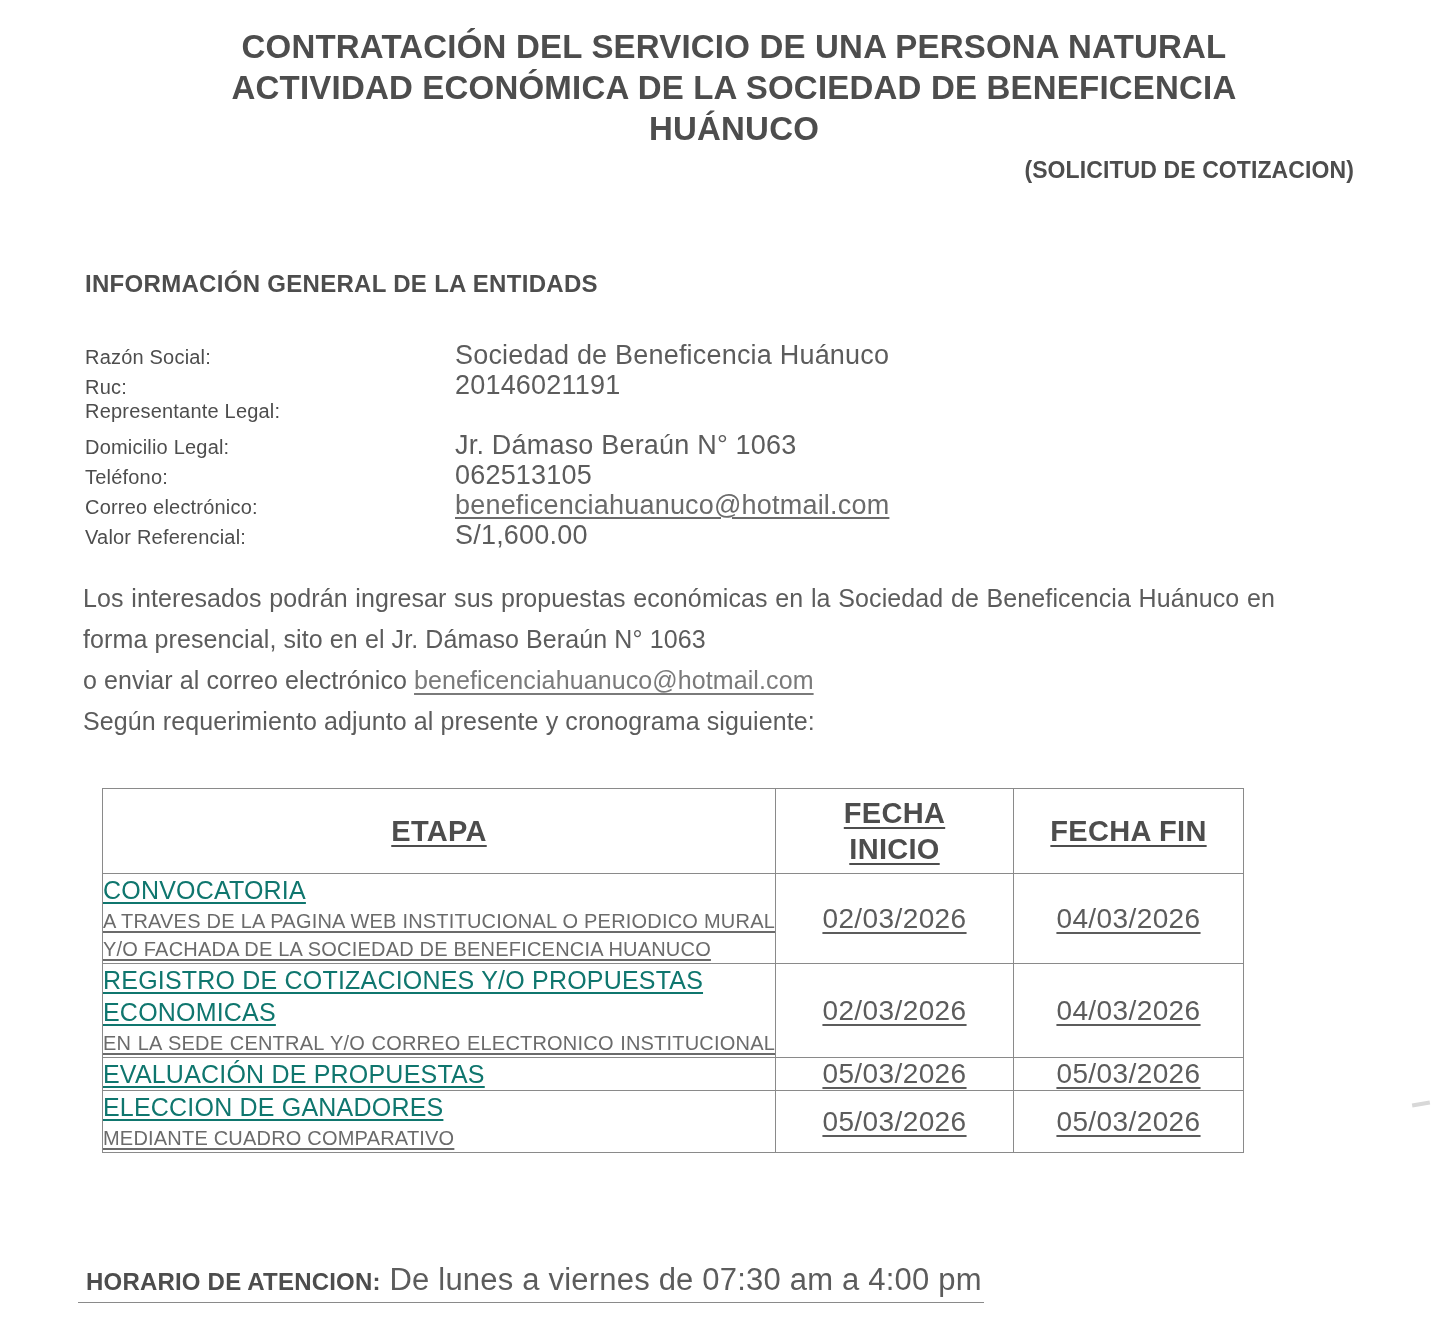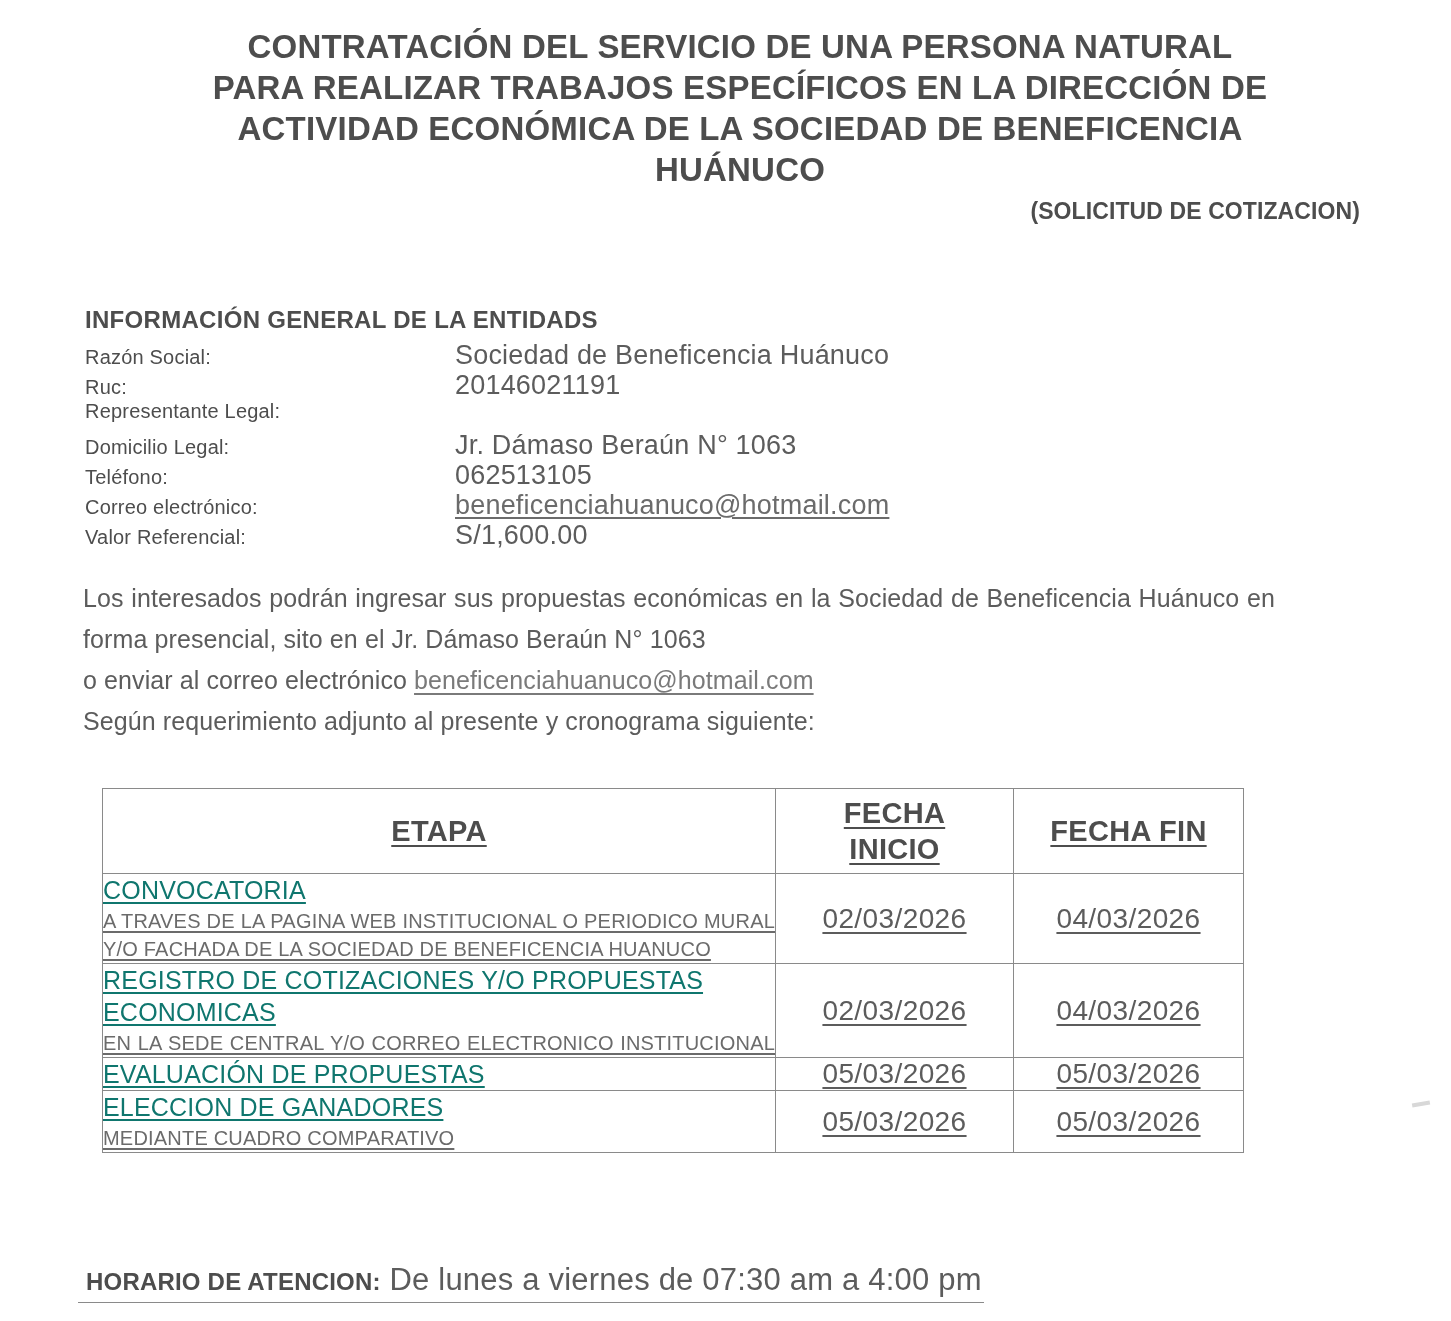--- a/index.html
+++ b/index.html
@@ -19,21 +19,21 @@
 
   .page {
     position: absolute;
     inset: 0;
     padding: 0;
   }
 
   
   .title-block {
     position: absolute;
-    left: 120px;
+    left: 114px;
     top: 26px;
     width: 1240px;
     text-align: center;
   }
   .title-line {
     font-size: 33px;
     font-weight: bold;
     letter-spacing: 0.2px;
     line-height: 41px;
     color: #4d4d4d;
@@ -51,21 +51,20 @@
 
   
   .section-heading {
     position: absolute;
     left: 85px;
     top: 270px;
     font-size: 24px;
     font-weight: bold;
     letter-spacing: 0.3px;
     color: #4d4d4d;
-    margin-top: 36px;
   }
 
   
   .info-block {
     position: absolute;
     left: 85px;
     top: 340px;
     width: 1000px;
   }
   .info-row {
@@ -229,21 +228,20 @@
     transform: rotate(-10deg);
   }
 </style>
 </head>
 <body>
 
 <div class="page">
 
   <div class="title-block">
     <div class="title-line">CONTRATACIÓN DEL SERVICIO DE UNA PERSONA NATURAL</div>
-    <div class="title-line">PARA REALIZAR TRABAJOS ESPECÍFICOS EN LA DIRECCIÓN DE</div>
     <div class="title-line">ACTIVIDAD ECONÓMICA DE LA SOCIEDAD DE BENEFICENCIA</div>
     <div class="title-line">HUÁNUCO</div>
     <div class="subtitle-line">(SOLICITUD DE COTIZACION)</div>
   </div>
 
   <div class="section-heading">INFORMACIÓN GENERAL DE LA ENTIDADS</div>
 
   <div class="info-block">
 
     <div class="info-row">

